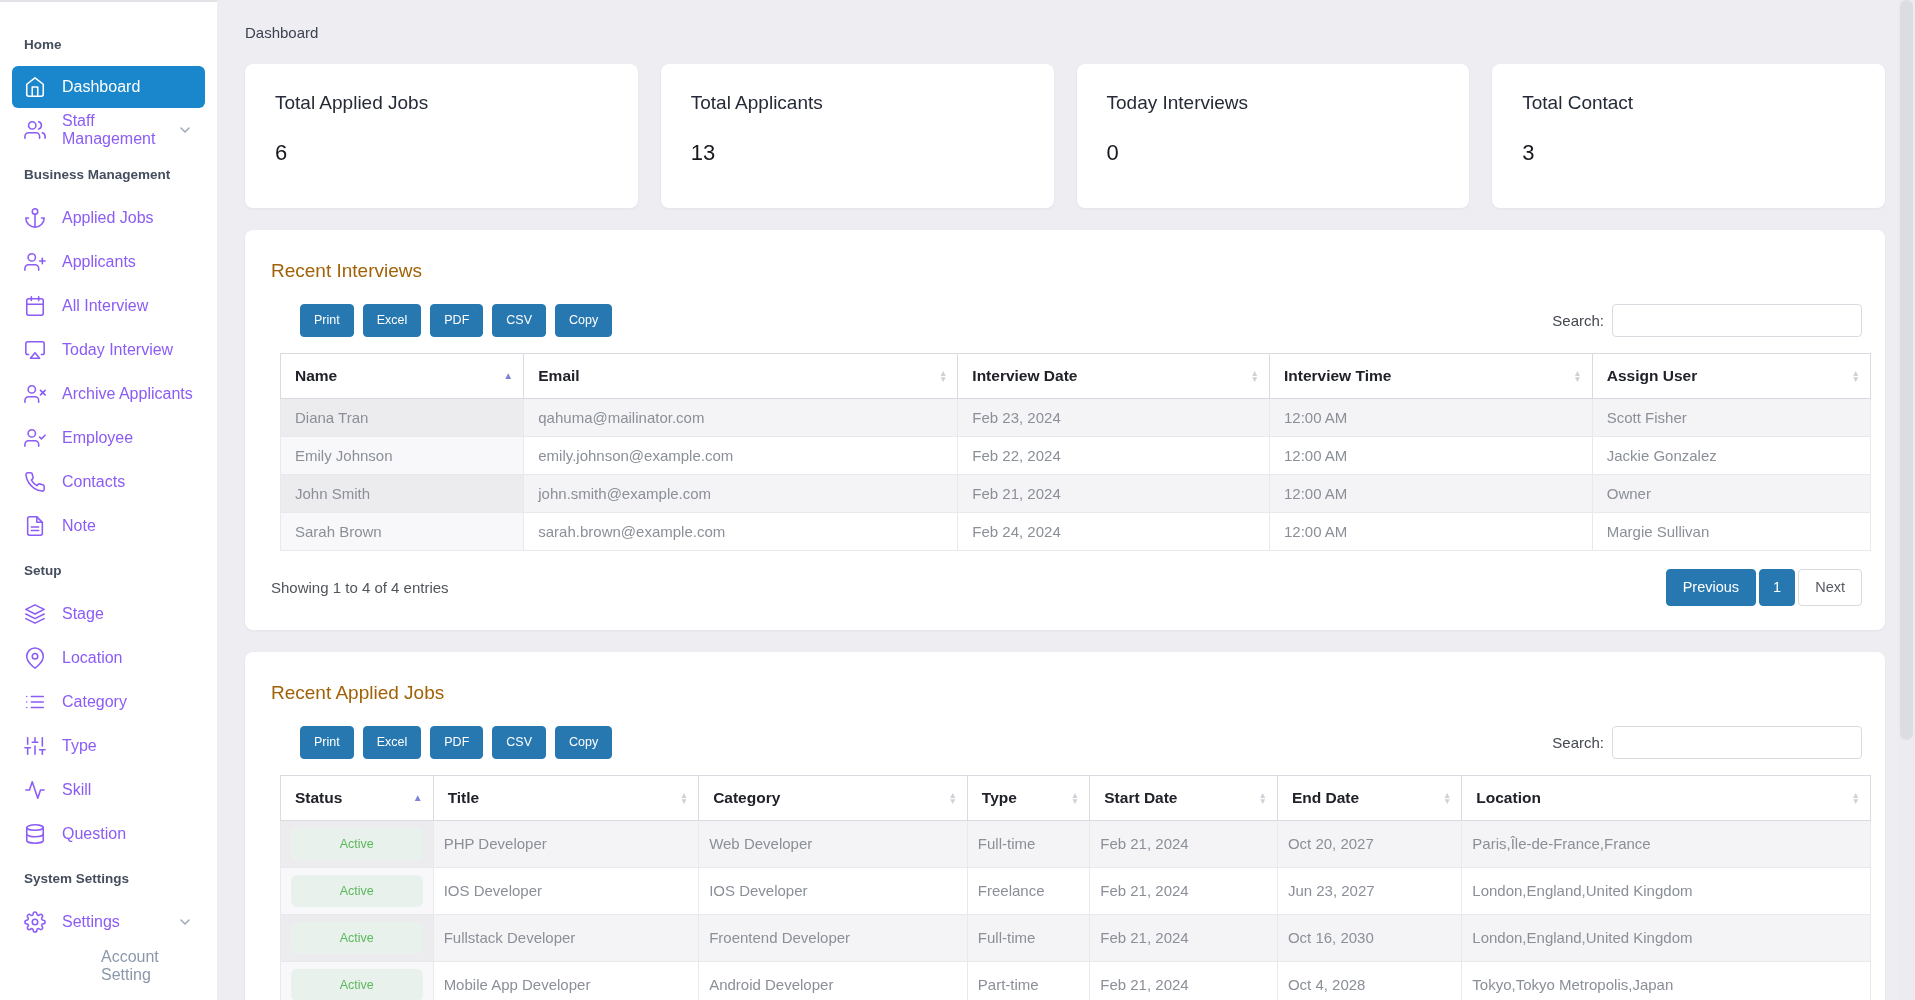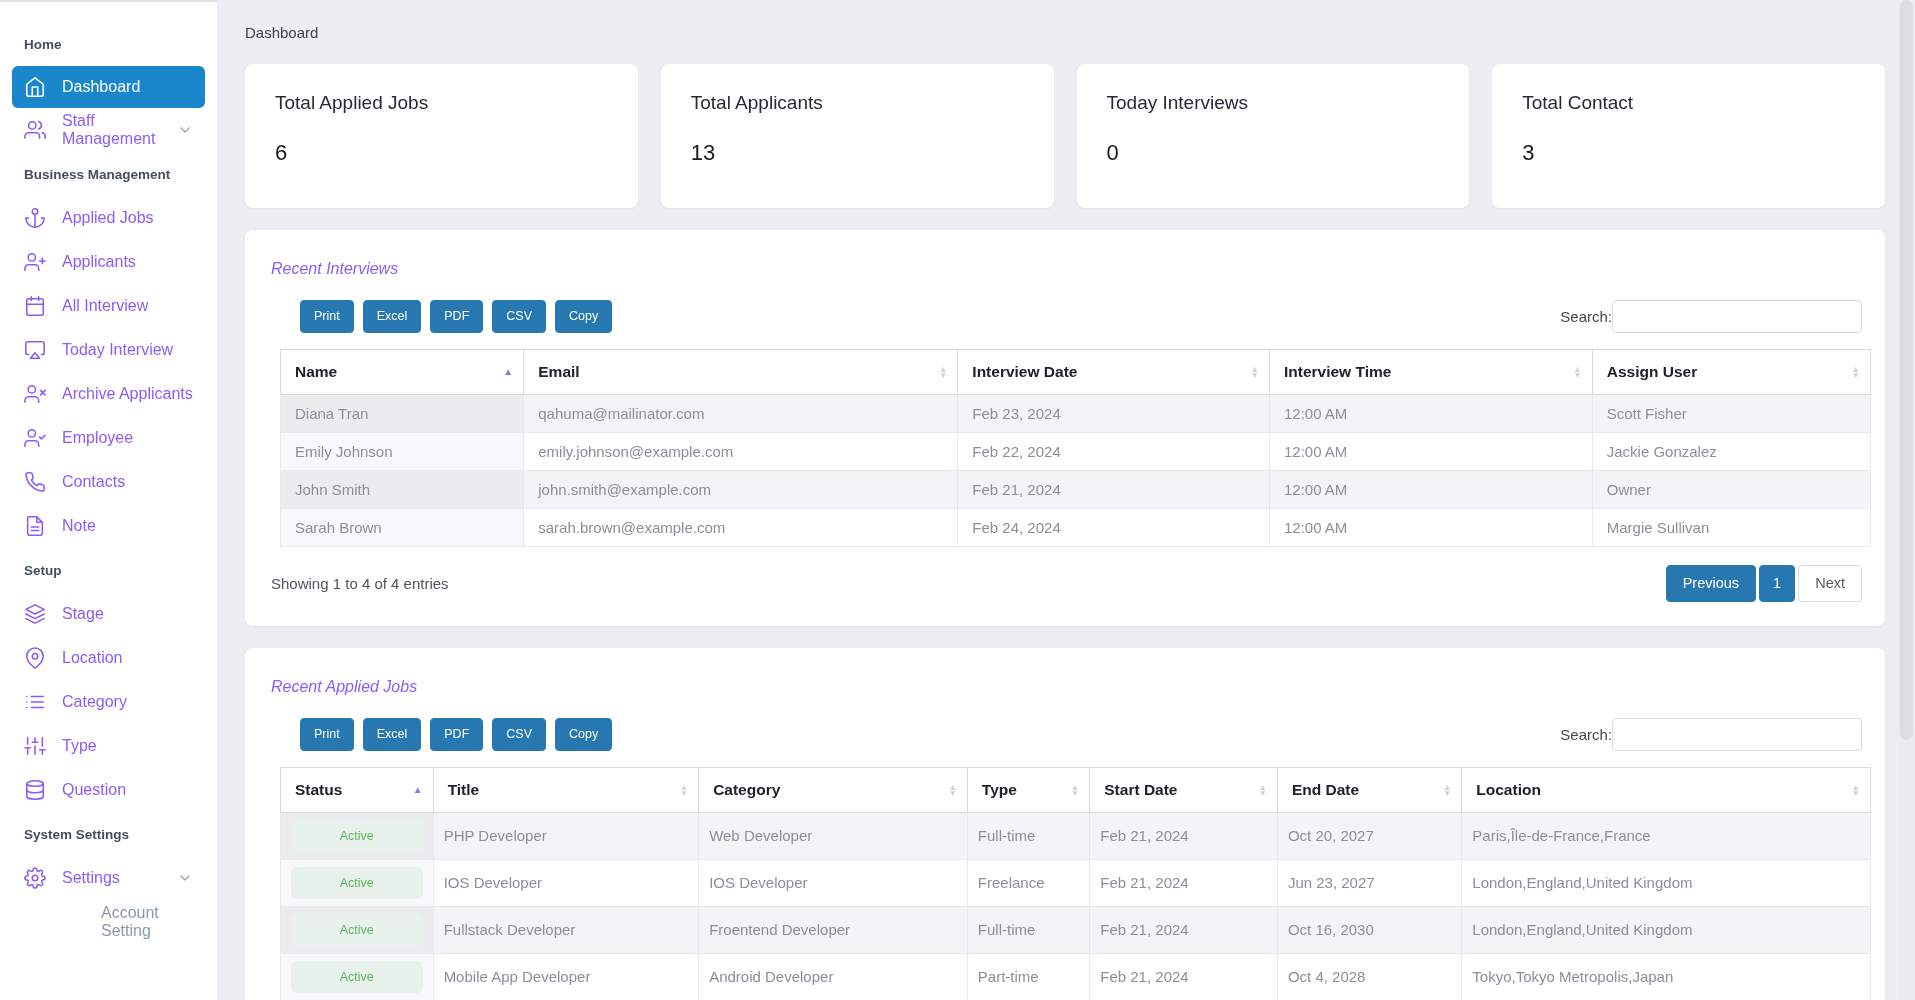--- a/index.html
+++ b/index.html
@@ -50,31 +50,31 @@
     background:#fff; border-radius:8px; height:144px;
     padding:28px 30px; box-shadow:0 1px 3px rgba(30,40,60,.05);
   }
   .card-label { font-size:19px; color:#252b36; }
   .card-value { font-size:22px; color:#16181d; margin-top:26px; }
 
   .panel {
     margin-top:22px; background:#fff; border-radius:8px;
     padding:30px 23px 24px 26px; box-shadow:0 1px 3px rgba(30,40,60,.05);
   }
-  .panel-title { font-size:16px; font-weight:normal; color:#8b5cf6;font-style:italic; }
+  .panel-title { font-size:19px; font-weight:normal; color:#a16207; }
 
   .toolbar { display:flex; align-items:center; margin-top:22px; }
   .btn-group { display:flex;padding-left:29px; }
   .dt-btn {
     background:#2778b0; border:1px solid #2778b0; color:#fff;
     font-family:inherit; font-size:12.5px; border-radius:4px;
     padding:9px 13px; margin-right:9px; cursor:pointer; line-height:1;
     height:33px;
   }
-  .search { margin-left:auto; display:flex; align-items:center; 
+  .search { margin-left:auto; display:flex; align-items:center; gap:8px;
     font-size:15px; color:#43474e; }
   .search input {
     width:250px; height:33px; border:1px solid #d9dbe0; border-radius:4px;
     padding:0 10px; font-size:14px; font-family:inherit; color:#333; background:#fff;
   }
 
   table { width:100%; border-collapse:collapse; margin-top:16px; table-layout:fixed;margin-left:9px; }
   th {
     position:relative; text-align:left; font-size:15.5px; color:#202229;
     padding:13px 28px 13px 14px; border:1px solid #d9dbe0; background:#fff;
@@ -299,20 +299,28 @@
               <line x1="12" y1="21" x2="12" y2="12"></line>
               <line x1="12" y1="8" x2="12" y2="3"></line>
               <line x1="20" y1="21" x2="20" y2="16"></line>
               <line x1="20" y1="12" x2="20" y2="3"></line>
               <line x1="1" y1="14" x2="7" y2="14"></line>
               <line x1="9" y1="8" x2="15" y2="8"></line>
               <line x1="17" y1="16" x2="23" y2="16"></line>
             </svg>
           </span>
           <span>Type</span>
+        </div>
+        <div class="sb-item">
+          <span class="icon">
+            <svg viewBox="0 0 24 24">
+              <polyline points="22 12 18 12 15 21 9 3 6 12 2 12"></polyline>
+            </svg>
+          </span>
+          <span>Skill</span>
         </div>
         <div class="sb-item">
           <span class="icon">
             <svg viewBox="0 0 24 24">
               <ellipse cx="12" cy="5" rx="9" ry="3"></ellipse>
               <path d="M21 12c0 1.66-4 3-9 3s-9-1.34-9-3"></path>
               <path d="M3 5v14c0 1.66 4 3 9 3s9-1.34 9-3V5"></path>
             </svg>
           </span>
           <span>Question</span>

